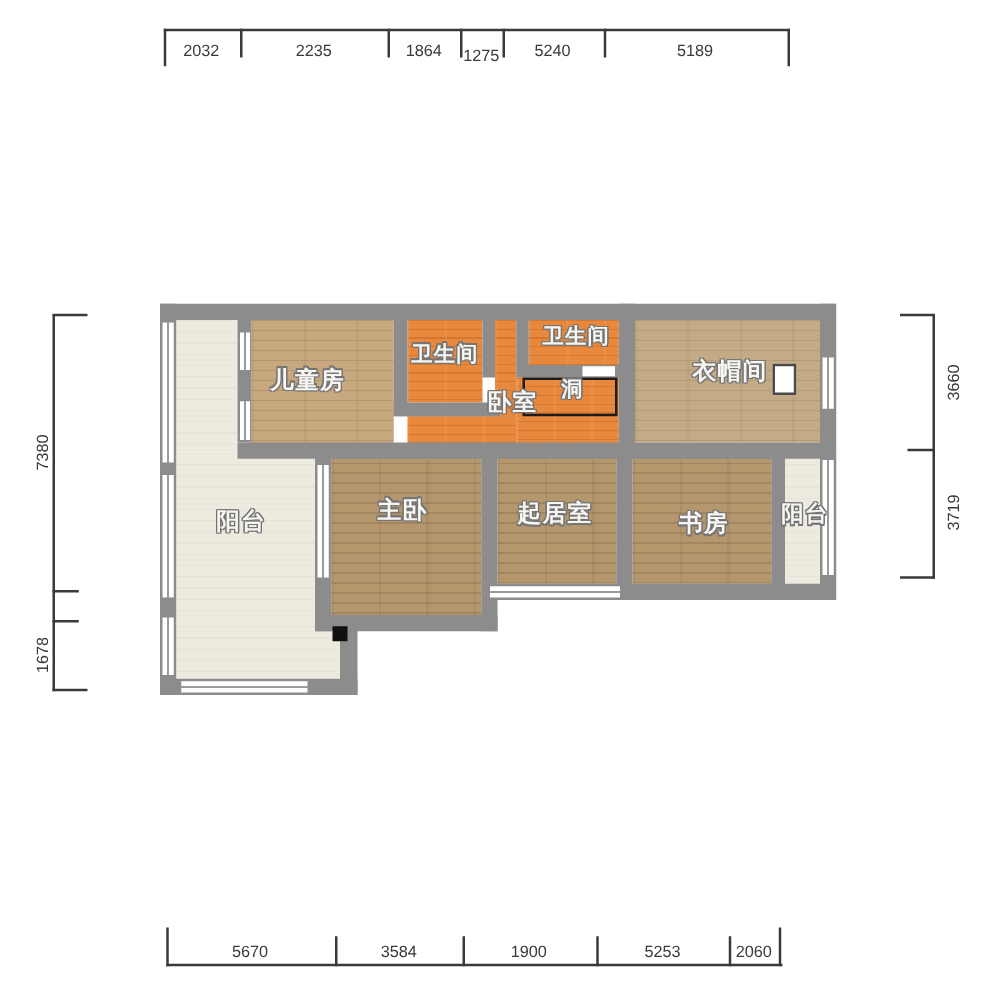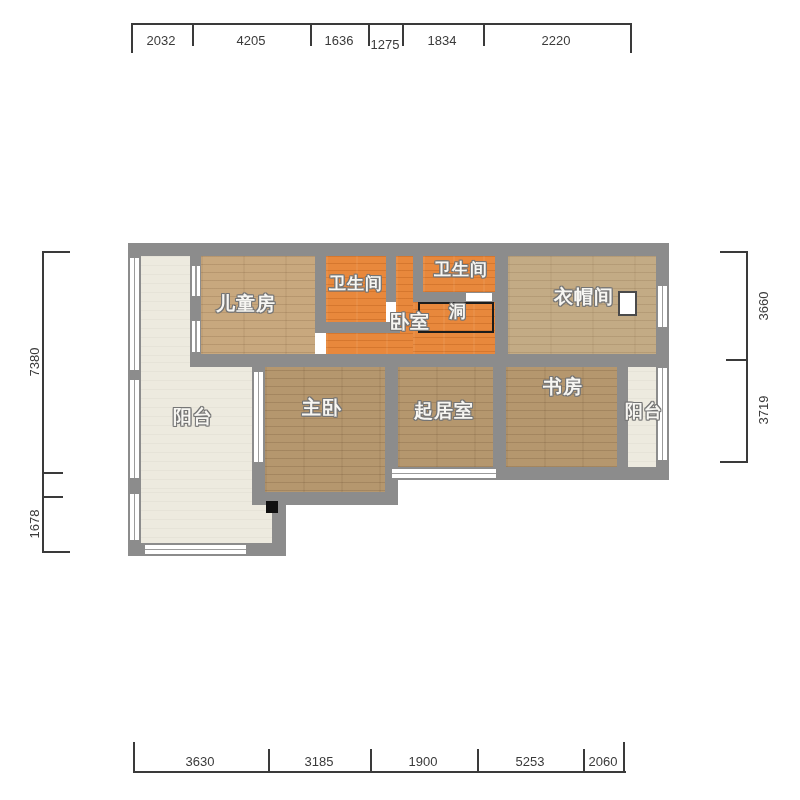--- a/index.html
+++ b/index.html
@@ -124,50 +124,50 @@
 
   <div class="rlabel" style="left:246px;top:304px">儿童房</div>
   <div class="rlabel sm" style="left:356px;top:283px">卫生间</div>
   <div class="rlabel sm" style="left:461px;top:269px">卫生间</div>
   <div class="rlabel" style="left:410px;top:322px">卧室</div>
   <div class="rlabel sm" style="left:458px;top:311px">洞</div>
   <div class="rlabel" style="left:584px;top:297px">衣帽间</div>
   <div class="rlabel" style="left:193px;top:417px">阳台</div>
   <div class="rlabel" style="left:322px;top:408px">主卧</div>
   <div class="rlabel" style="left:444px;top:411px">起居室</div>
-  <div class="rlabel" style="left:563px;top:387px">书房</div>
+  <div class="rlabel" style="left:563px;top:419px">书房</div>
   <div class="rlabel" style="left:644px;top:411px;font-size:18px">阳台</div>
 
   <div>
     <div class="dline" style="left:131px;top:23px;width:501px;height:2px"></div>
     <div class="tick" style="left:131px;top:23px;width:2px;height:30px"></div>
     <div class="tick" style="left:192px;top:23px;width:2px;height:23px"></div>
     <div class="tick" style="left:310px;top:23px;width:2px;height:23px"></div>
     <div class="tick" style="left:368px;top:23px;width:2px;height:23px"></div>
     <div class="tick" style="left:402px;top:23px;width:2px;height:23px"></div>
     <div class="tick" style="left:483px;top:23px;width:2px;height:23px"></div>
     <div class="tick" style="left:630px;top:23px;width:2px;height:30px"></div>
     <div class="dlabel" style="left:161px;top:40px">2032</div>
-    <div class="dlabel" style="left:251px;top:40px">4205</div>
-    <div class="dlabel" style="left:339px;top:40px">1636</div>
+    <div class="dlabel" style="left:251px;top:40px">2235</div>
+    <div class="dlabel" style="left:339px;top:40px">1864</div>
     <div class="dlabel" style="left:385px;top:44px">1275</div>
-    <div class="dlabel" style="left:442px;top:40px">1834</div>
-    <div class="dlabel" style="left:556px;top:40px">2220</div>
+    <div class="dlabel" style="left:442px;top:40px">5240</div>
+    <div class="dlabel" style="left:556px;top:40px">5189</div>
   </div>
 
   <div>
     <div class="dline" style="left:133px;top:771px;width:493px;height:2px"></div>
     <div class="tick" style="left:133px;top:742px;width:2px;height:31px"></div>
     <div class="tick" style="left:268px;top:749px;width:2px;height:24px"></div>
     <div class="tick" style="left:370px;top:749px;width:2px;height:24px"></div>
     <div class="tick" style="left:477px;top:749px;width:2px;height:24px"></div>
     <div class="tick" style="left:583px;top:749px;width:2px;height:24px"></div>
     <div class="tick" style="left:623px;top:742px;width:2px;height:31px"></div>
-    <div class="dlabel" style="left:200px;top:761px">3630</div>
-    <div class="dlabel" style="left:319px;top:761px">3185</div>
+    <div class="dlabel" style="left:200px;top:761px">5670</div>
+    <div class="dlabel" style="left:319px;top:761px">3584</div>
     <div class="dlabel" style="left:423px;top:761px">1900</div>
     <div class="dlabel" style="left:530px;top:761px">5253</div>
     <div class="dlabel" style="left:603px;top:761px">2060</div>
   </div>
 
   <div>
     <div class="dline" style="left:42px;top:252px;width:2px;height:301px"></div>
     <div class="tick" style="left:42px;top:251px;width:28px;height:2px"></div>
     <div class="tick" style="left:42px;top:472px;width:21px;height:2px"></div>
     <div class="tick" style="left:42px;top:496px;width:21px;height:2px"></div>

